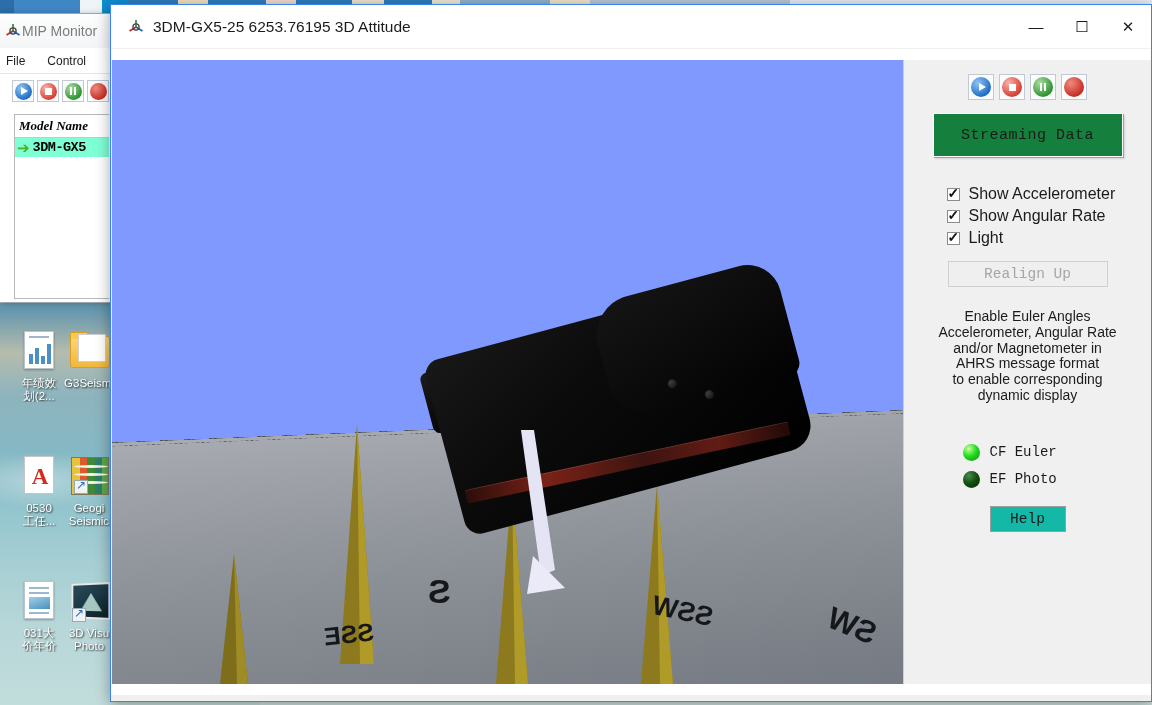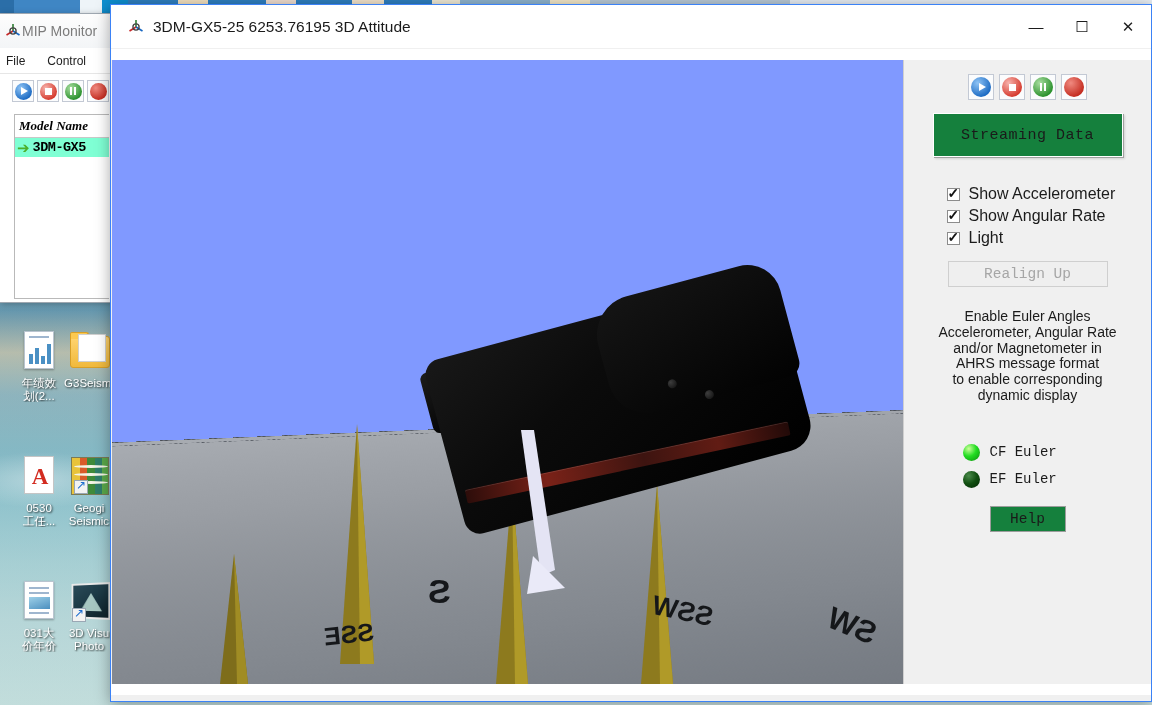--- a/index.html
+++ b/index.html
@@ -316,21 +316,21 @@
   .led-row { display: flex; align-items: center; gap: 10px; margin-bottom: 10px; }
   .led { width: 17px; height: 17px; border-radius: 50%; flex: none; }
   .led-on  { background: radial-gradient(circle at 34% 28%, #ccff9a, #22dd22 45%, #0a8c0a 100%); }
   .led-off { background: radial-gradient(circle at 34% 28%, #4a8a4a, #114f11 48%, #032803 100%); }
   .led-lbl { font: 14px "Liberation Mono", monospace; color: #1a1a1a; }
 
   #help-btn {
     margin-top: 8px; width: 76px; height: 26px;
     display: flex; align-items: center; justify-content: center;
     font: 14.5px "Liberation Mono", monospace;
-    background: #15803d; border: 1px solid #9c9c9c; color: #1a1a1a;
+    background: #14b8a6; border: 1px solid #9c9c9c; color: #1a1a1a;
   }
   #aw-bottom { height: 6px; background: #f0f0f0; flex: none; }
 </style>
 </head>
 <body>
 
 <div id="desktop"></div>
 
 <div id="top-strip">
   <div class="strip-seg" style="left:0;width:14px;background:#2b6ea8;"></div>
@@ -586,21 +586,21 @@
         <div>dynamic display</div>
       </div>
 
       <div id="leds">
         <div class="led-row">
           <span class="led led-on"></span>
           <span class="led-lbl">CF Euler</span>
         </div>
         <div class="led-row">
           <span class="led led-off"></span>
-          <span class="led-lbl">EF Euler</span>
+          <span class="led-lbl">EF Photo</span>
         </div>
       </div>
 
       <div id="help-btn">Help</div>
     </div>
   </div>
   <div id="aw-bottom"></div>
 </div>
 
 </body></html>

